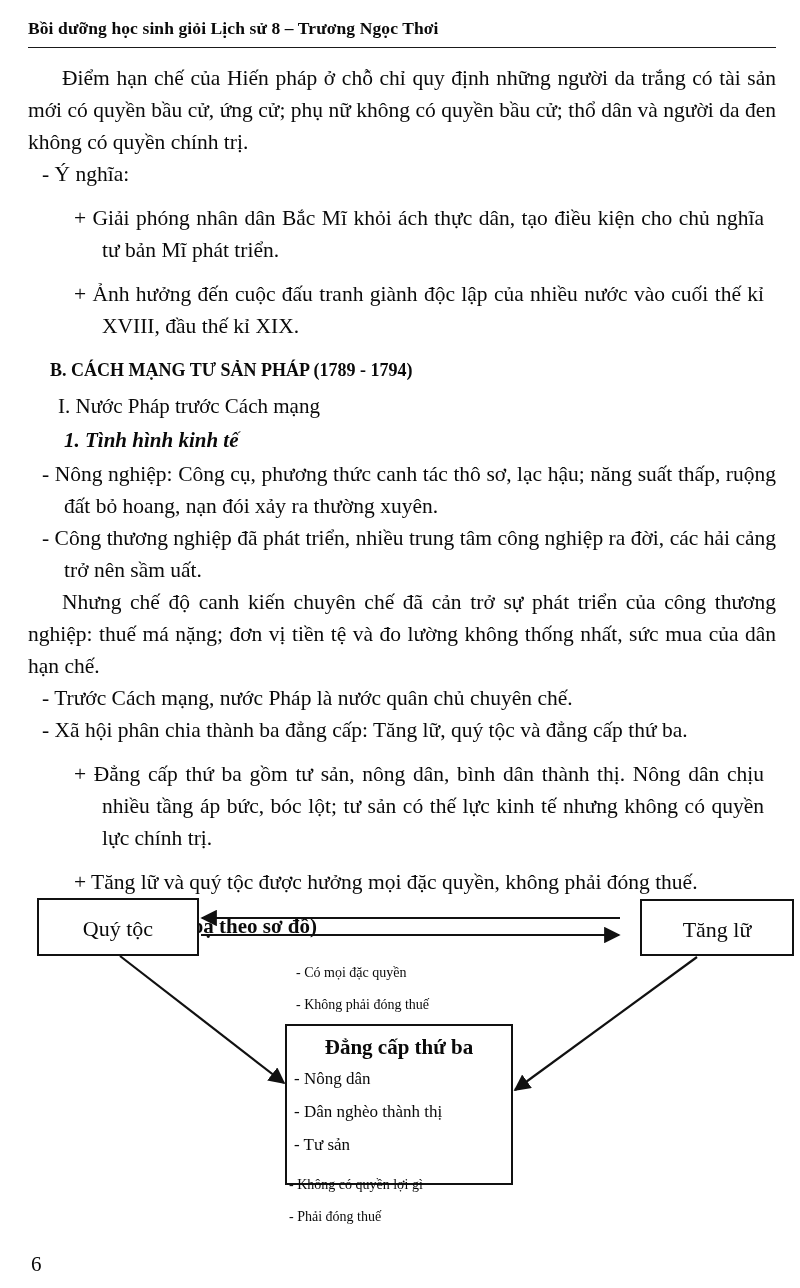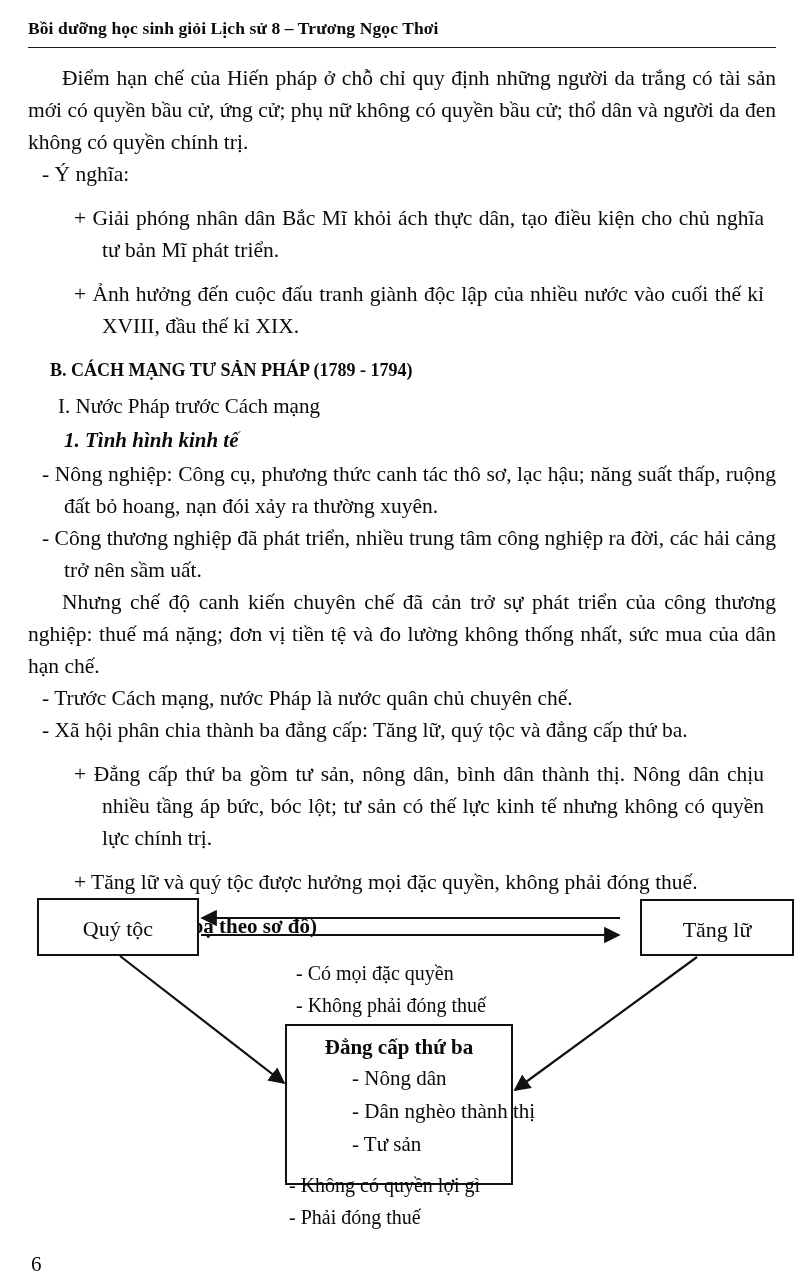--- a/index.html
+++ b/index.html
@@ -148,29 +148,28 @@
   .dc-title {
     display: block;
     text-align: center;
     font-size: 21px;
     font-weight: 700;
     line-height: 30px;
     margin-top: 6px;
   }
   .dc-item {
     display: block;
-    font-size: 21px;
+    font-size: 17px;
     line-height: 33px;
-    padding-left: 23px;
+    padding-left: 7px;
     white-space: nowrap;
-    margin-left: 42px;
   }
   .dfree {
     position: absolute;
-    font-size: 20px;
+    font-size: 14px;
     line-height: 30px;
     white-space: nowrap;
   }
   #priv-1 { left: 296px; top: 78px; }
   #priv-2 { left: 296px; top: 110px; }
   #duty-1 { left: 289px; top: 290px; }
   #duty-2 { left: 289px; top: 322px; }
 
   
   #page-number {

